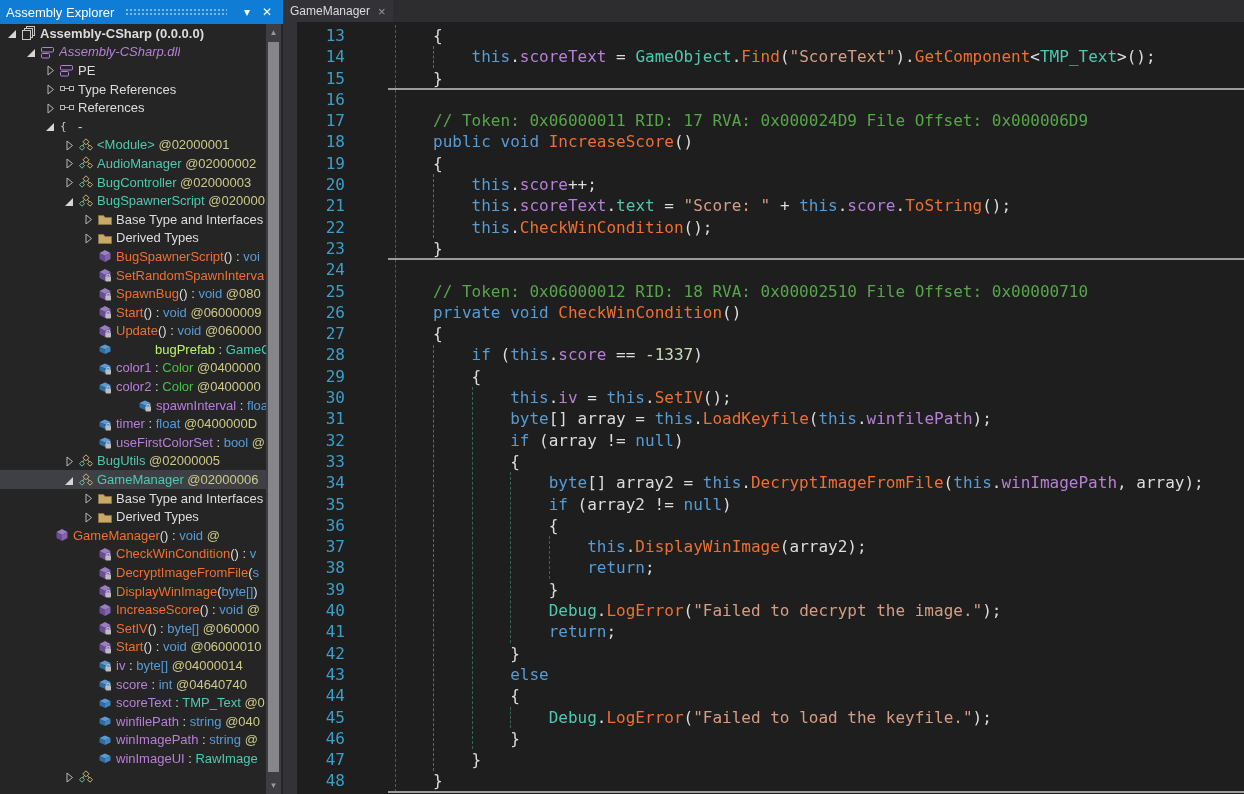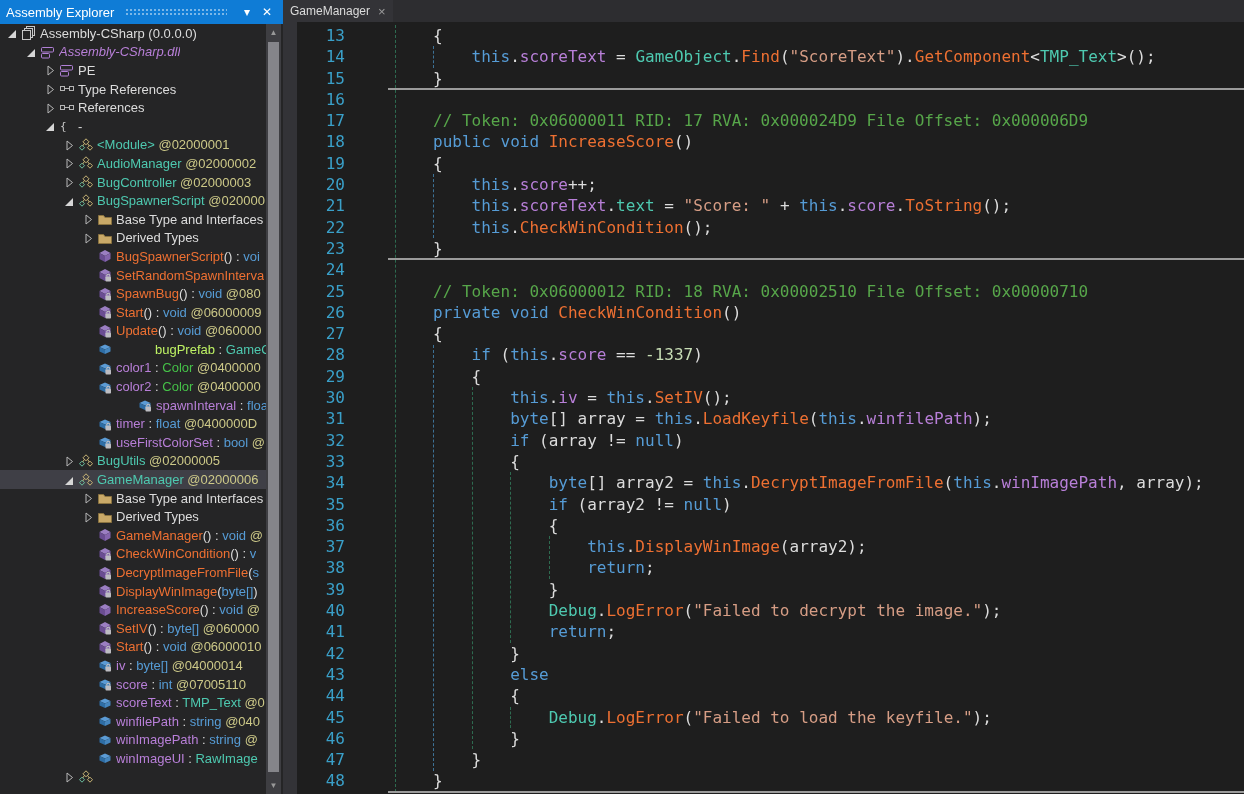--- a/index.html
+++ b/index.html
@@ -64,21 +64,21 @@
               <polygon points="10,4 10,12 2,12" fill="#d6d6d6"></polygon>
             </svg>
           </span>
           <span class="ti">
             <svg width="14" height="14" viewBox="0 0 14 14">
               <rect x="4.5" y="0.5" width="8" height="9" fill="none" stroke="#c8c8c8"></rect>
               <rect x="2.5" y="2.5" width="8" height="9" fill="#252526" stroke="#c8c8c8"></rect>
               <rect x="0.5" y="4.5" width="8" height="9" fill="#252526" stroke="#c8c8c8"></rect>
             </svg>
           </span>
-          <span class="tl"><span style="color: rgb(220, 220, 220);">Assembly-CSharp (0.0.0.0)</span></span>
+          <span class="tl"><span style="color: rgb(220, 220, 220); font-weight: bold;">Assembly-CSharp (0.0.0.0)</span></span>
         </div>
         <div class="trow" style="padding-left: 23px;">
           <span class="tw">
             <svg width="12" height="14" viewBox="0 0 12 14">
               <polygon points="10,4 10,12 2,12" fill="#d6d6d6"></polygon>
             </svg>
           </span>
           <span class="ti">
             <svg width="14" height="14" viewBox="0 0 14 14">
               <rect x="0.5" y="2.5" width="12" height="4.5" rx="1" fill="none" stroke="#b180d7"></rect>
@@ -430,21 +430,21 @@
               <polygon points="4,3 4,12 9.5,7.5" fill="none" stroke="#b8b8b8"></polygon>
             </svg>
           </span>
           <span class="ti">
             <svg width="14" height="14" viewBox="0 0 14 14">
               <path d="M0.5 3.5 h5 l1.5 2 h6.5 v7 h-13 z" fill="#c9a968" stroke="#8a7340"></path>
             </svg>
           </span>
           <span class="tl"><span style="color: rgb(220, 220, 220);">Derived Types</span></span>
         </div>
-        <div class="trow" style="padding-left: 80px;">
+        <div class="trow" style="padding-left: 37px;">
           <span class="tw"></span>
           <span class="ti">
             <svg width="14" height="14" viewBox="0 0 14 14">
               <polygon points="7,1 12.5,4 7,7 1.5,4" fill="#9b7ec2"></polygon>
               <polygon points="1.5,4 7,7 7,13 1.5,10" fill="#6a4d92"></polygon>
               <polygon points="12.5,4 7,7 7,13 12.5,10" fill="#8464ad"></polygon>
             </svg>
           </span>
           <span class="tl"><span style="color: rgb(238, 112, 50);">GameManager</span><span style="color: rgb(220, 220, 220);">() : </span><span style="color: rgb(86, 156, 214);">void</span><span style="color: rgb(205, 201, 136);"> @</span></span>
         </div>
@@ -541,21 +541,21 @@
           <span class="tw"></span>
           <span class="ti">
             <svg width="14" height="14" viewBox="0 0 14 14">
               <polygon points="7,2.5 12.5,5 7,7.5 1.5,5" fill="#5b9bd5"></polygon>
               <polygon points="1.5,5 7,7.5 7,12 1.5,9.5" fill="#2e6da4"></polygon>
               <polygon points="12.5,5 7,7.5 7,12 12.5,9.5" fill="#4585bd"></polygon>
               <rect x="7.5" y="8.5" width="5.5" height="5" rx="0.8" fill="#bdbdc2"></rect>
               <path d="M8.8 8.5 v-1.2 a1.6 1.6 0 0 1 3 0 v1.2" fill="none" stroke="#bdbdc2" stroke-width="1.1"></path>
             </svg>
           </span>
-          <span class="tl"><span style="color: rgb(184, 127, 216);">score</span><span style="color: rgb(220, 220, 220);"> : </span><span style="color: rgb(86, 156, 214);">int</span><span style="color: rgb(205, 201, 136);"> @07005110</span></span>
+          <span class="tl"><span style="color: rgb(184, 127, 216);">score</span><span style="color: rgb(220, 220, 220);"> : </span><span style="color: rgb(86, 156, 214);">int</span><span style="color: rgb(205, 201, 136);"> @04640740</span></span>
         </div>
         <div class="trow" style="padding-left: 80px;">
           <span class="tw"></span>
           <span class="ti">
             <svg width="14" height="14" viewBox="0 0 14 14">
               <polygon points="7,2.5 12.5,5 7,7.5 1.5,5" fill="#5b9bd5"></polygon>
               <polygon points="1.5,5 7,7.5 7,12 1.5,9.5" fill="#2e6da4"></polygon>
               <polygon points="12.5,5 7,7.5 7,12 12.5,9.5" fill="#4585bd"></polygon>
             </svg>
           </span>

